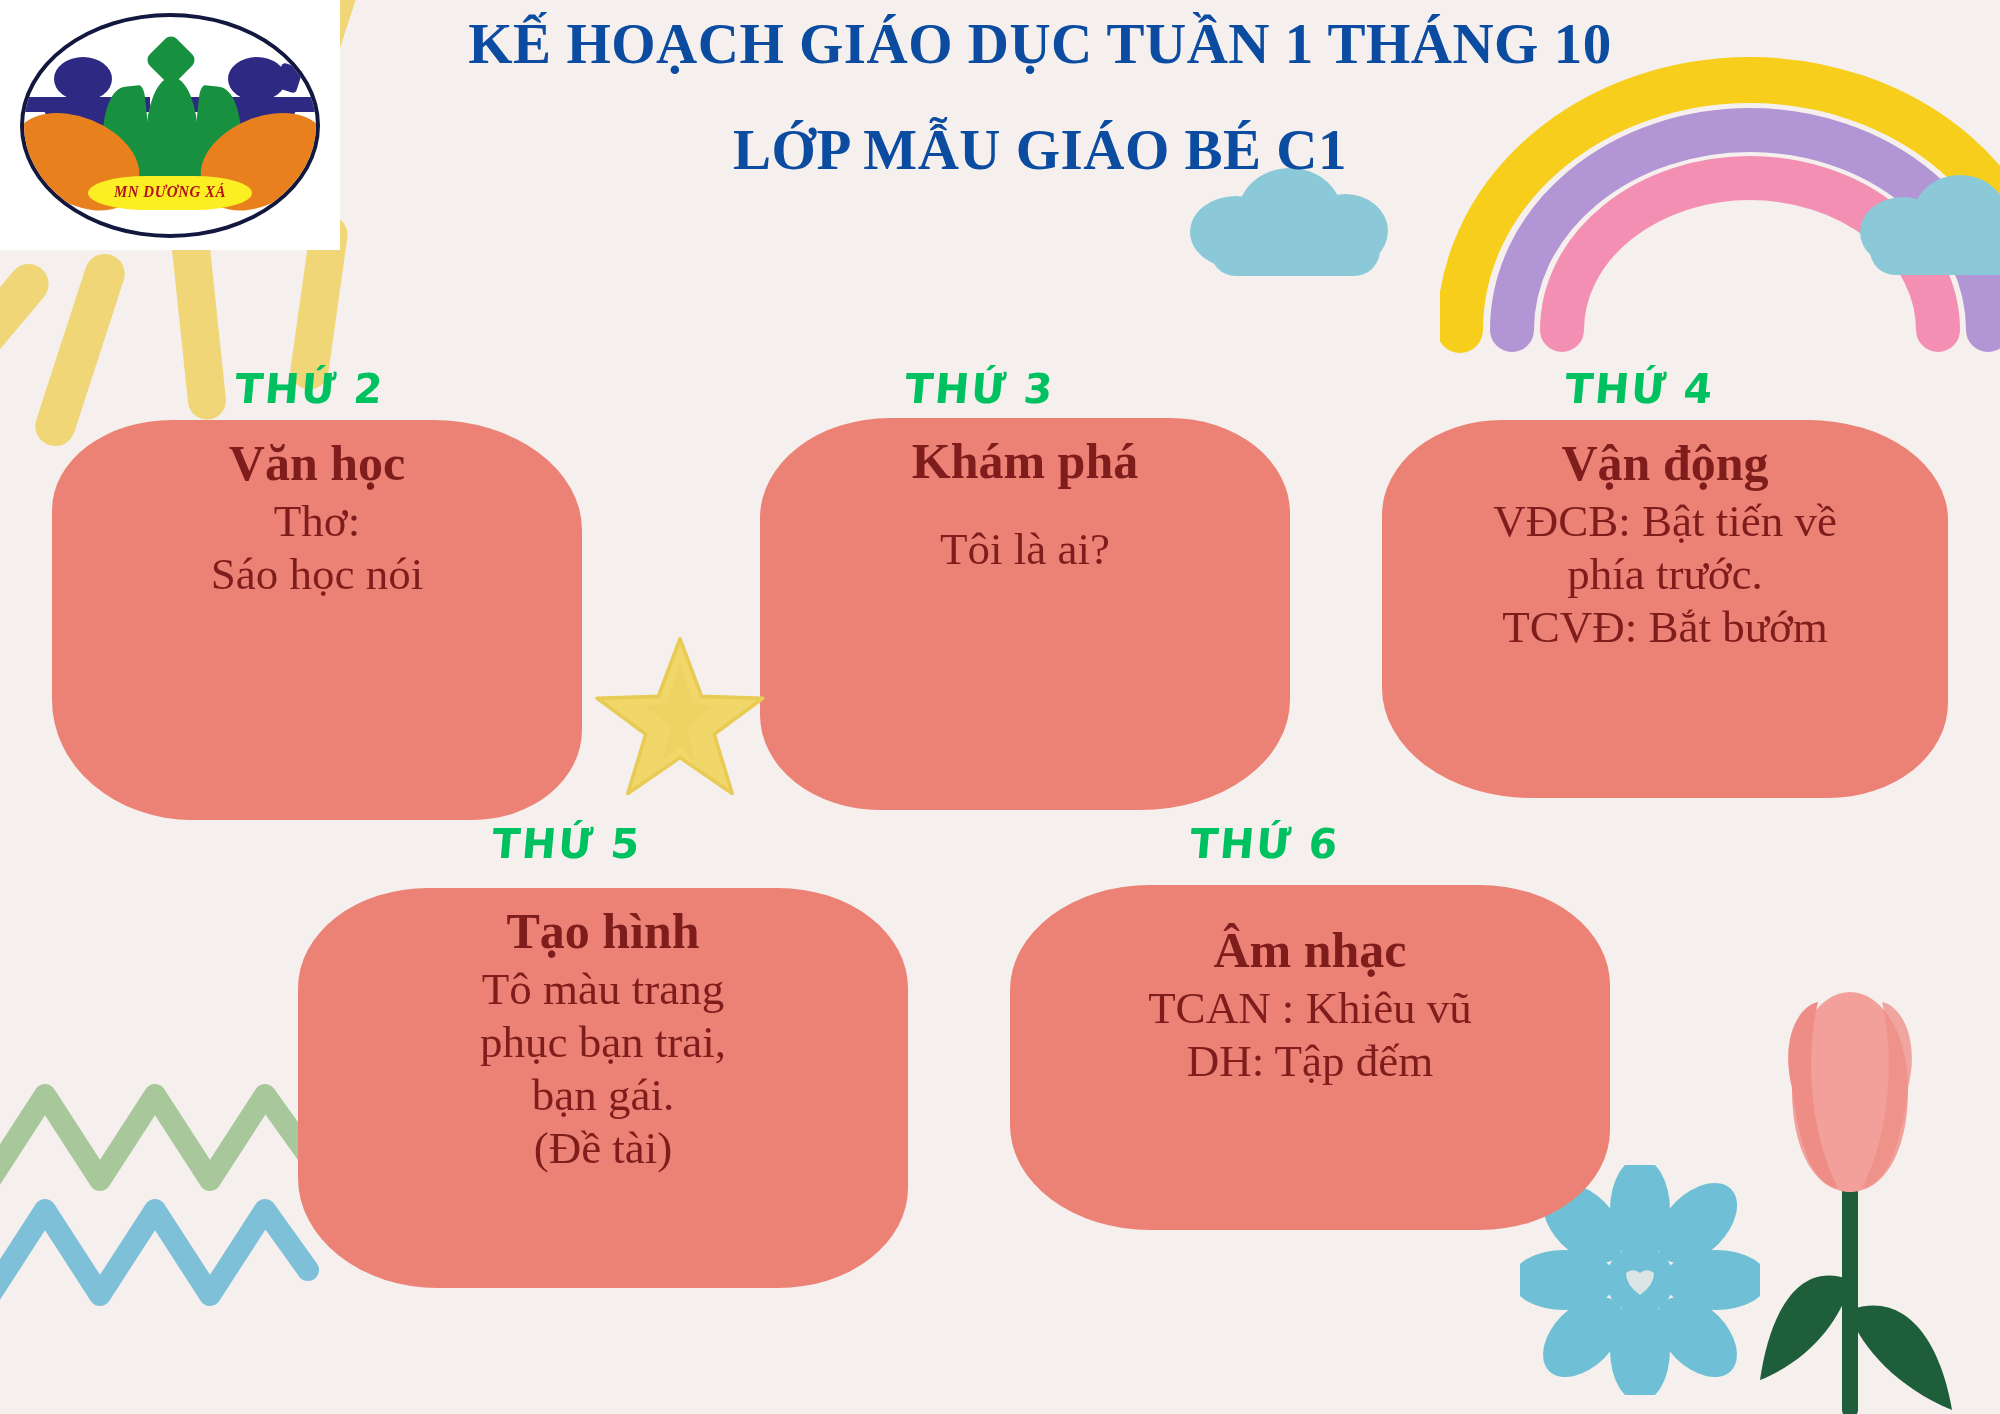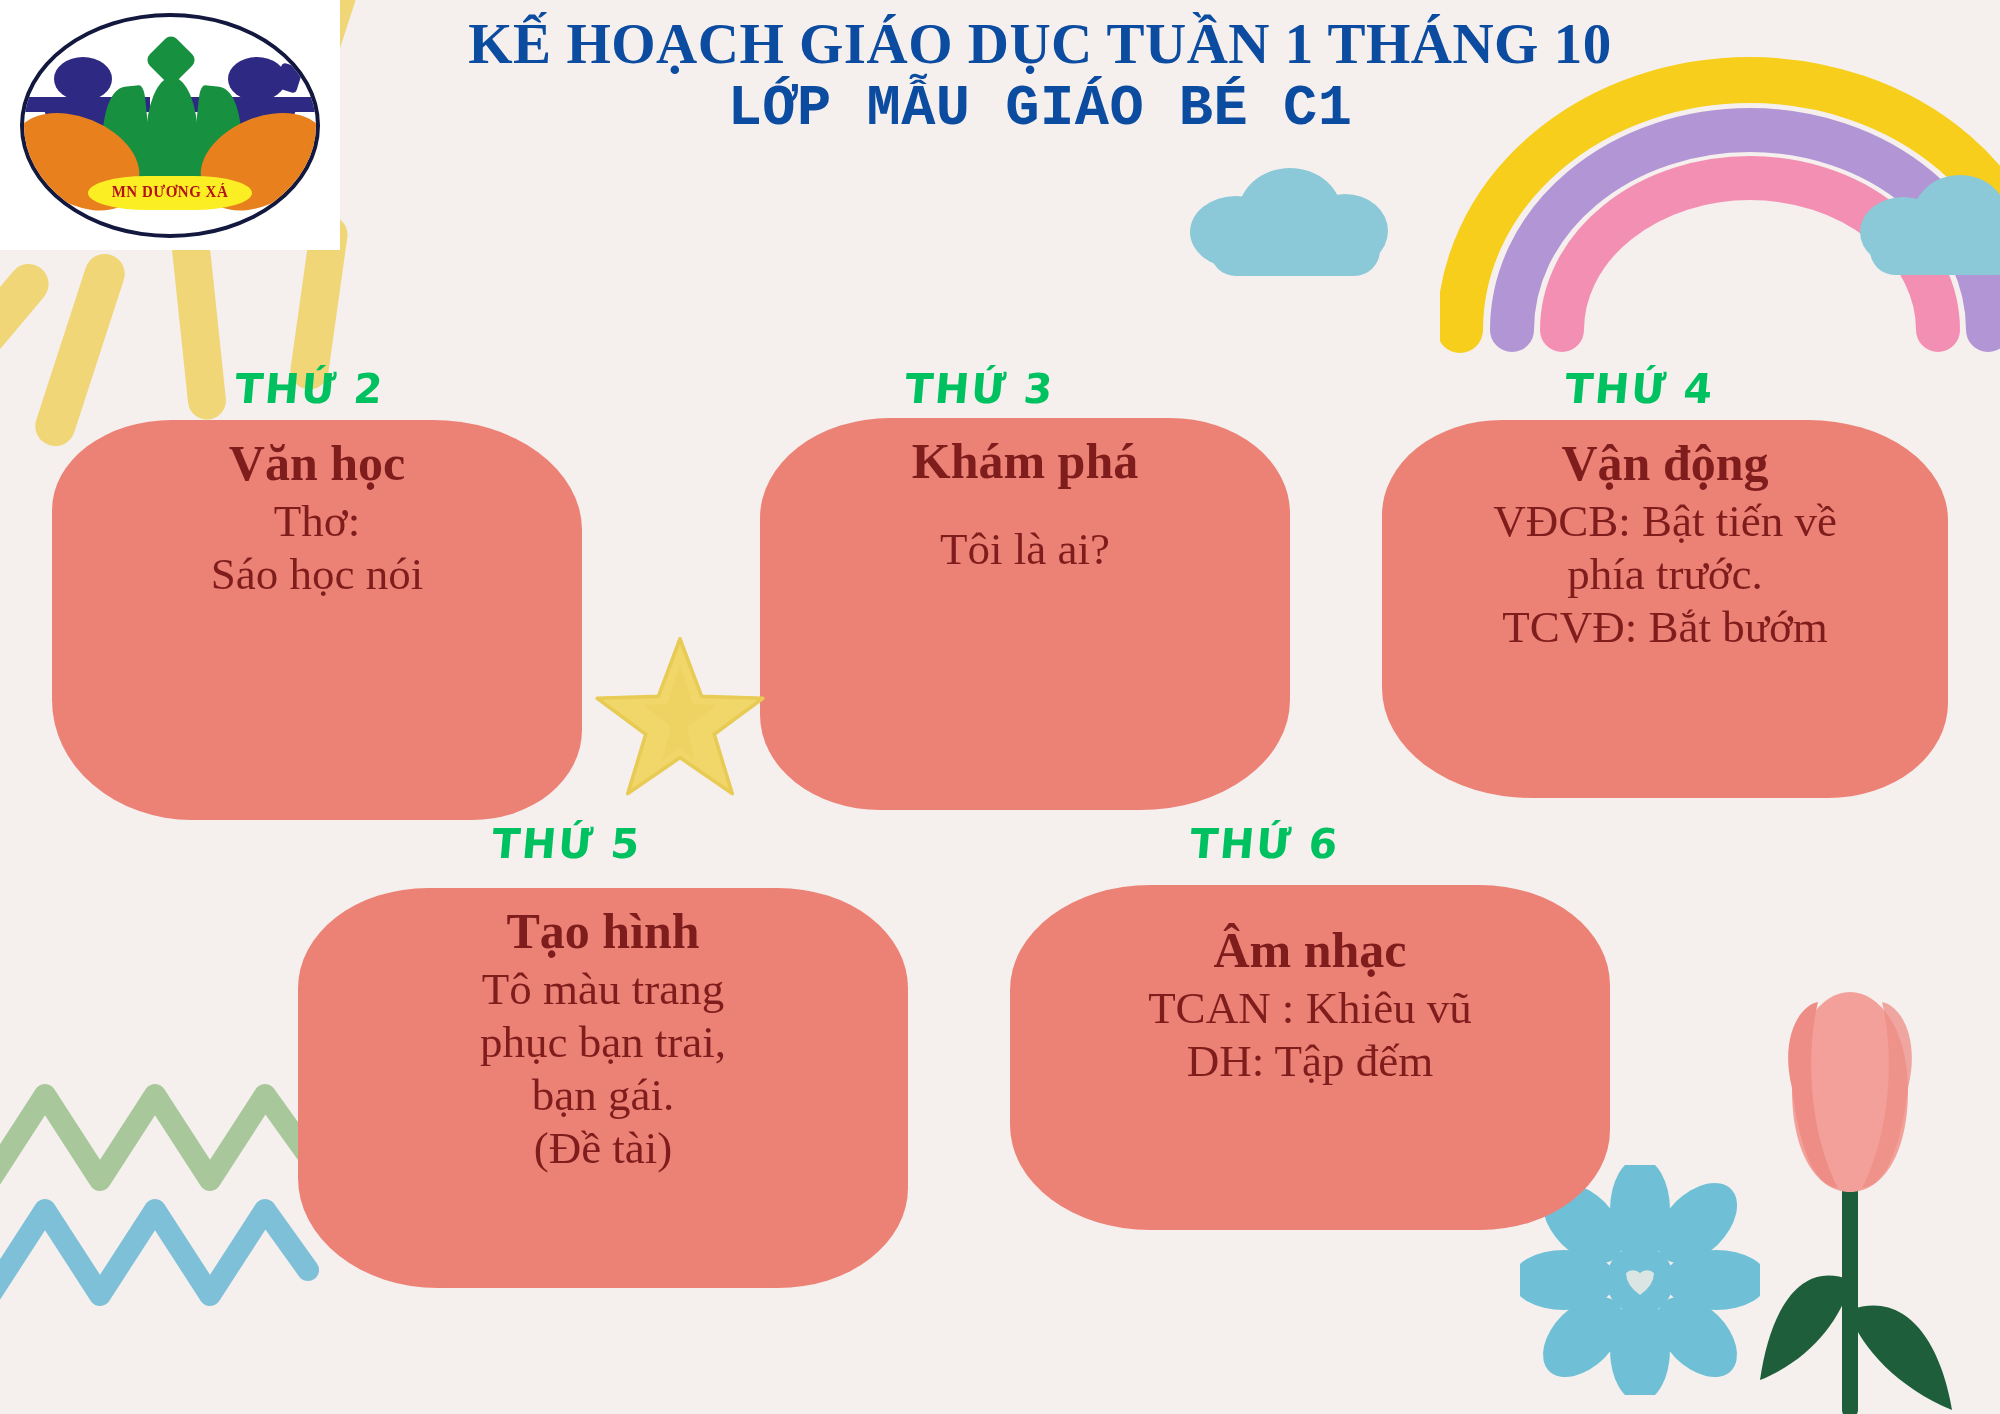--- a/index.html
+++ b/index.html
@@ -32,42 +32,42 @@
   }
   .kid{position:absolute;background:#2E2A84;}
   .kid-head{width:58px;height:44px;border-radius:50%;}
   .kid-body{width:0;height:0;border-left:44px solid transparent;border-right:44px solid transparent;border-top:86px solid #2E2A84;background:transparent;}
   .kid-arms{height:15px;background:#2E2A84;}
   .leaf{position:absolute;background:#17913F;}
   .hand{position:absolute;background:#E8801E;border-radius:50% 50% 40% 40%;}
   .ribbon{
     position:absolute;left:22%;bottom:24px;width:56%;height:34px;
     background:#FBEF24;border-radius:50%/70%;
-    display:flex;align-items:center;justify-content:center;
+    display:flex;align-items:center;justify-content:center;font-style:italic;
   }
   .ribbon span{
     font-family:"Liberation Serif",serif;font-weight:bold;
     font-size:15px;color:#B3121A;letter-spacing:.5px;
     transform:scaleY(1.05);
   }
 
   
   .title{
     position:absolute;left:300px;top:14px;width:1480px;
     text-align:center;z-index:7;
   }
   .title .l1{
     font-family:"Liberation Serif",serif;font-weight:bold;
     font-size:57px;color:#0B4BA0;letter-spacing:.5px;line-height:1.05;
     white-space:nowrap;
     text-align:center;
   }
   .title .l2{
-    font-family:Liberation Mono, monospace;font-weight:bold;
-    font-size:57px;color:#0B4BA0;letter-spacing:.5px;line-height:1.25;
+    font-family:Liberation Serif, serif;font-weight:bold;
+    font-size:57px;color:#0B4BA0;letter-spacing:.5px;line-height:1.25;margin-top:40px;
   }
 
   
   .rainbow{position:absolute;right:-60px;top:30px;width:620px;height:330px;}
   .cloud{position:absolute;background:#8CC9D8;border-radius:50%;}
 
   
   .zig{position:absolute;}
 
   

